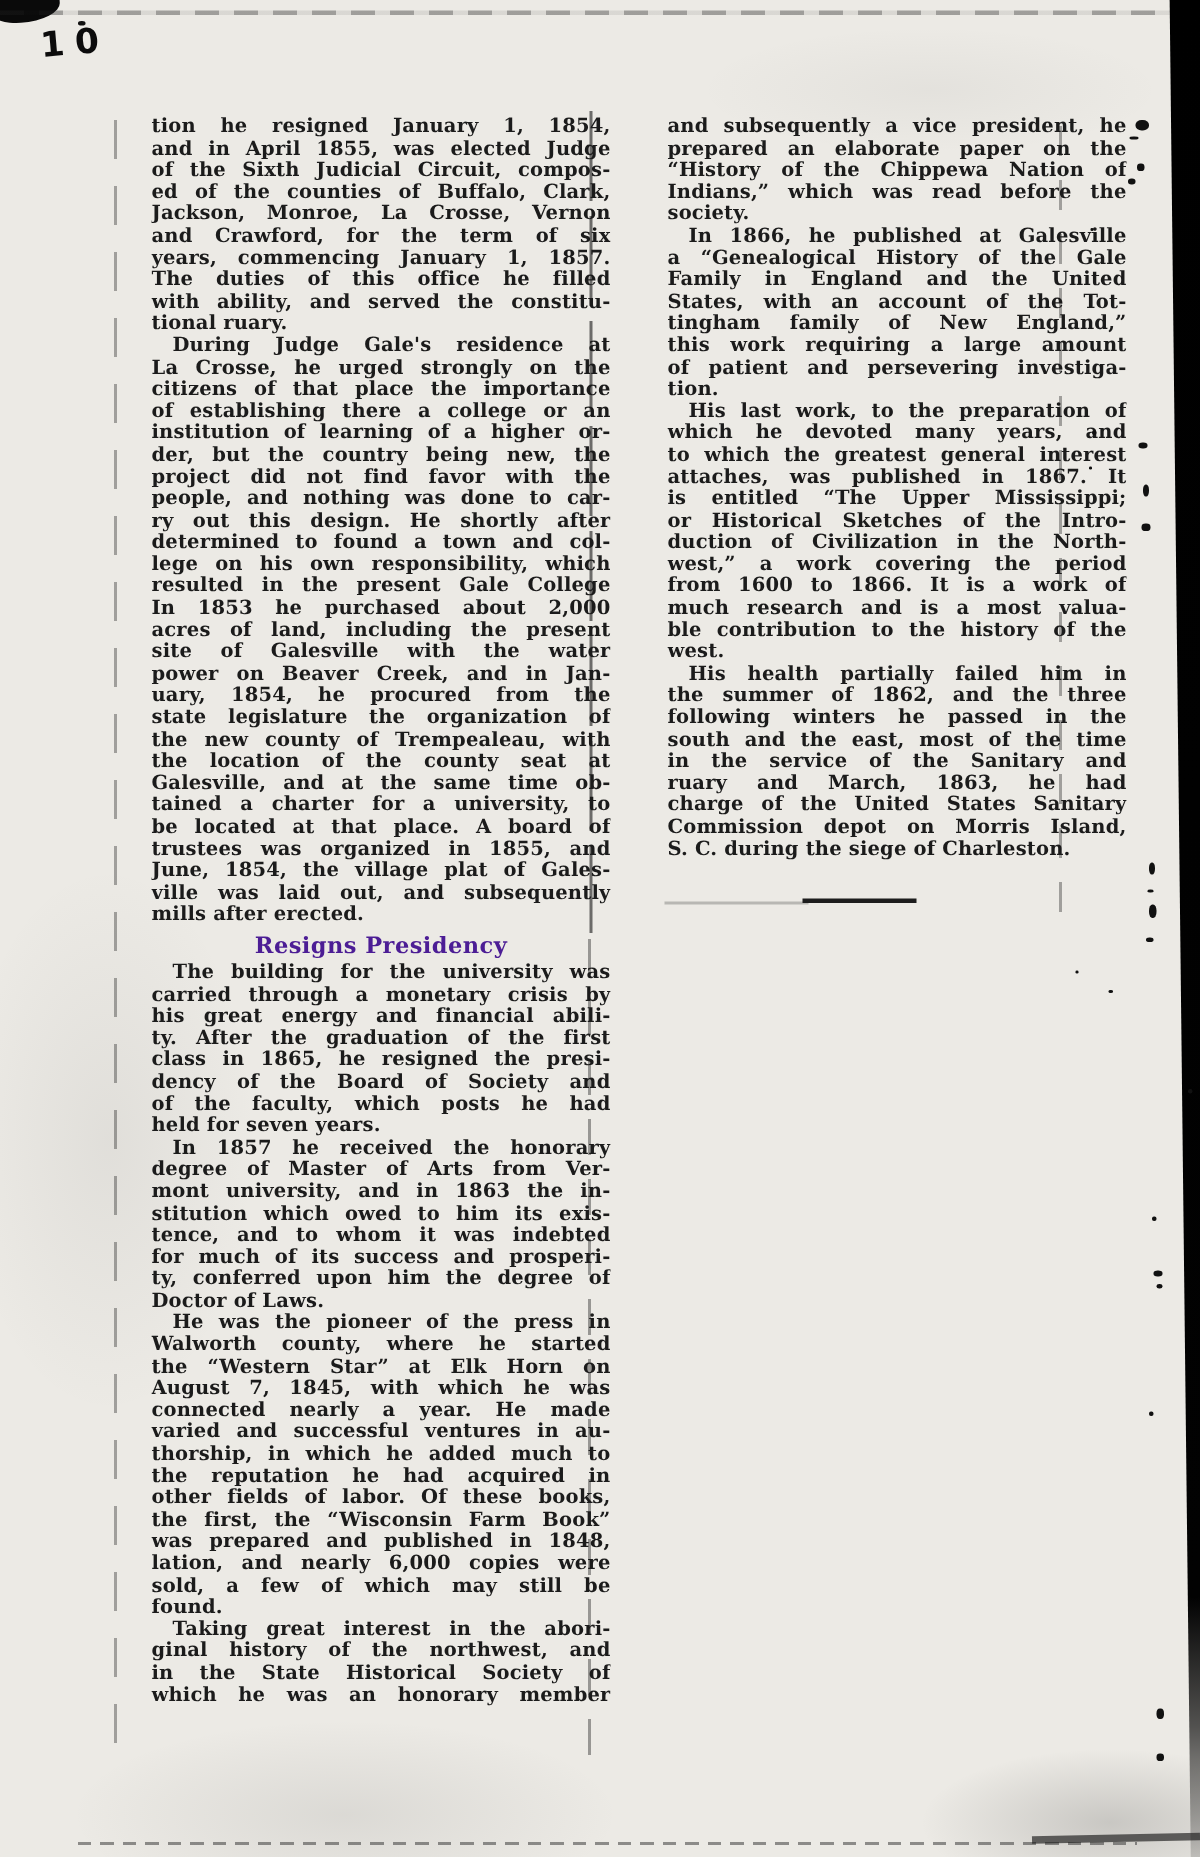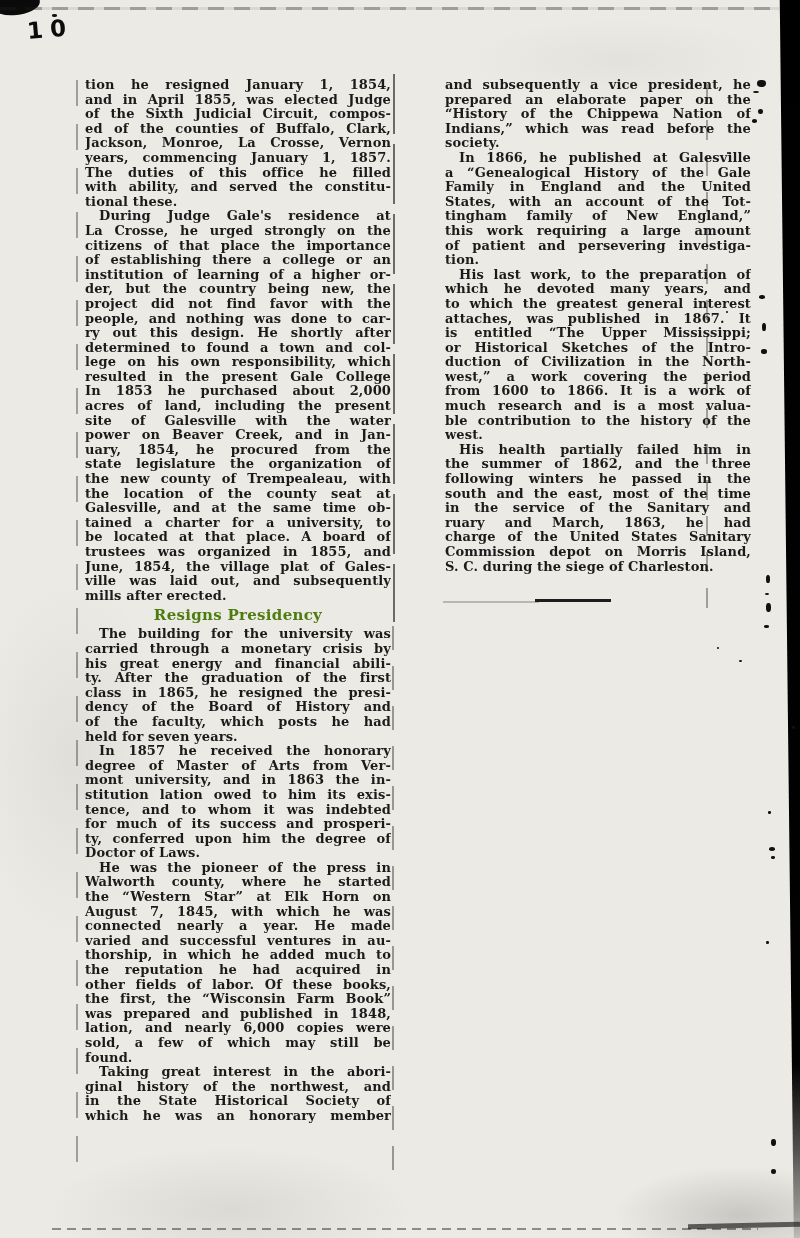--- a/index.html
+++ b/index.html
@@ -6,27 +6,27 @@
   .page{position:relative;width:800px;height:1238px;background:#ECEAE5;overflow:hidden;
         font-family:"DejaVu Serif", serif;}
   .texture{position:absolute;inset:0;pointer-events:none;
     background:
       radial-gradient(ellipse 140px 260px at 72px 760px, rgba(70,70,70,0.07), transparent 70%),
       radial-gradient(ellipse 220px 60px at 620px 60px, rgba(70,70,70,0.05), transparent 70%),
       radial-gradient(ellipse 260px 90px at 230px 1210px, rgba(70,70,70,0.10), transparent 70%),
       radial-gradient(ellipse 180px 70px at 740px 1215px, rgba(40,40,40,0.18), transparent 70%);}
   .col{position:absolute;top:78px;color:#1b1b1b;font-size:13px;line-height:14.6px;
        font-weight:bold;letter-spacing:0.12px;}
-  .col-left{left:85px;width:306px;}
+  .col-left{left:101px;width:306px;}
   .col-right{left:401px;width:306px;margin-left:44px;}
   .line{height:14.6px;overflow:hidden;text-align:justify;text-align-last:justify;}
   .line.pl{text-align-last:left;}
   .line.ind{text-indent:14px;}
   .heading{height:24px;line-height:24px;font-size:15px;text-align:center;text-align-last:center;
-           letter-spacing:0.3px;color:#4d7c0f;}
+           letter-spacing:0.3px;color:#4c1d95;}
   .vrule{position:absolute;pointer-events:none;}
   .rule-left{left:76px;top:80px;width:1.6px;height:1095px;opacity:.45;
     background:repeating-linear-gradient(180deg,rgba(25,25,25,.8) 0 26px,transparent 26px 44px);}
   .rule-mid-top{left:393px;top:74px;width:1.8px;height:548px;opacity:.7;
     background:repeating-linear-gradient(180deg,rgba(20,20,20,.85) 0 60px,transparent 60px 70px);}
   .rule-mid-bottom{left:392px;top:626px;width:1.6px;height:546px;opacity:.5;
     background:repeating-linear-gradient(180deg,rgba(25,25,25,.8) 0 24px,transparent 24px 40px);}
   .rule-right{left:706px;top:84px;width:1.6px;height:528px;opacity:.45;
     background:repeating-linear-gradient(180deg,rgba(25,25,25,.8) 0 20px,transparent 20px 36px);}
   .end-rule{position:absolute;left:535px;top:599px;width:76px;height:3px;background:#1d1d1d;}
@@ -62,24 +62,25 @@
   <div class="vrule rule-mid-top"></div>
   <div class="vrule rule-mid-bottom"></div>
   <div class="vrule rule-right"></div>
 
   <div class="col col-left">
       <div class="line">tion he resigned January 1, 1854,</div>
       <div class="line">and in April 1855, was elected Judge</div>
       <div class="line">of the Sixth Judicial Circuit, compos-</div>
       <div class="line">ed of the counties of Buffalo, Clark,</div>
       <div class="line">Jackson, Monroe, La Crosse, Vernon</div>
+      <div class="line">and Crawford, for the term of six</div>
       <div class="line">years, commencing January 1, 1857.</div>
       <div class="line">The duties of this office he filled</div>
       <div class="line">with ability, and served the constitu-</div>
-      <div class="line pl">tional these.</div>
+      <div class="line pl">tional ruary.</div>
       <div class="line ind">During Judge Gale's residence at</div>
       <div class="line">La Crosse, he urged strongly on the</div>
       <div class="line">citizens of that place the importance</div>
       <div class="line">of establishing there a college or an</div>
       <div class="line">institution of learning of a higher or-</div>
       <div class="line">der, but the country being new, the</div>
       <div class="line">project did not find favor with the</div>
       <div class="line">people, and nothing was done to car-</div>
       <div class="line">ry out this design. He shortly after</div>
       <div class="line">determined to found a town and col-</div>
@@ -99,27 +100,27 @@
       <div class="line">trustees was organized in 1855, and</div>
       <div class="line">June, 1854, the village plat of Gales-</div>
       <div class="line">ville was laid out, and subsequently</div>
       <div class="line pl">mills after erected.</div>
       <div class="heading">Resigns Presidency</div>
       <div class="line ind">The building for the university was</div>
       <div class="line">carried through a monetary crisis by</div>
       <div class="line">his great energy and financial abili-</div>
       <div class="line">ty. After the graduation of the first</div>
       <div class="line">class in 1865, he resigned the presi-</div>
-      <div class="line">dency of the Board of History and</div>
+      <div class="line">dency of the Board of Society and</div>
       <div class="line">of the faculty, which posts he had</div>
       <div class="line pl">held for seven years.</div>
       <div class="line ind">In 1857 he received the honorary</div>
       <div class="line">degree of Master of Arts from Ver-</div>
       <div class="line">mont university, and in 1863 the in-</div>
-      <div class="line">stitution lation owed to him its exis-</div>
+      <div class="line">stitution which owed to him its exis-</div>
       <div class="line">tence, and to whom it was indebted</div>
       <div class="line">for much of its success and prosperi-</div>
       <div class="line">ty, conferred upon him the degree of</div>
       <div class="line pl">Doctor of Laws.</div>
       <div class="line ind">He was the pioneer of the press in</div>
       <div class="line">Walworth county, where he started</div>
       <div class="line">the “Western Star” at Elk Horn on</div>
       <div class="line">August 7, 1845, with which he was</div>
       <div class="line">connected nearly a year. He made</div>
       <div class="line">varied and successful ventures in au-</div>

